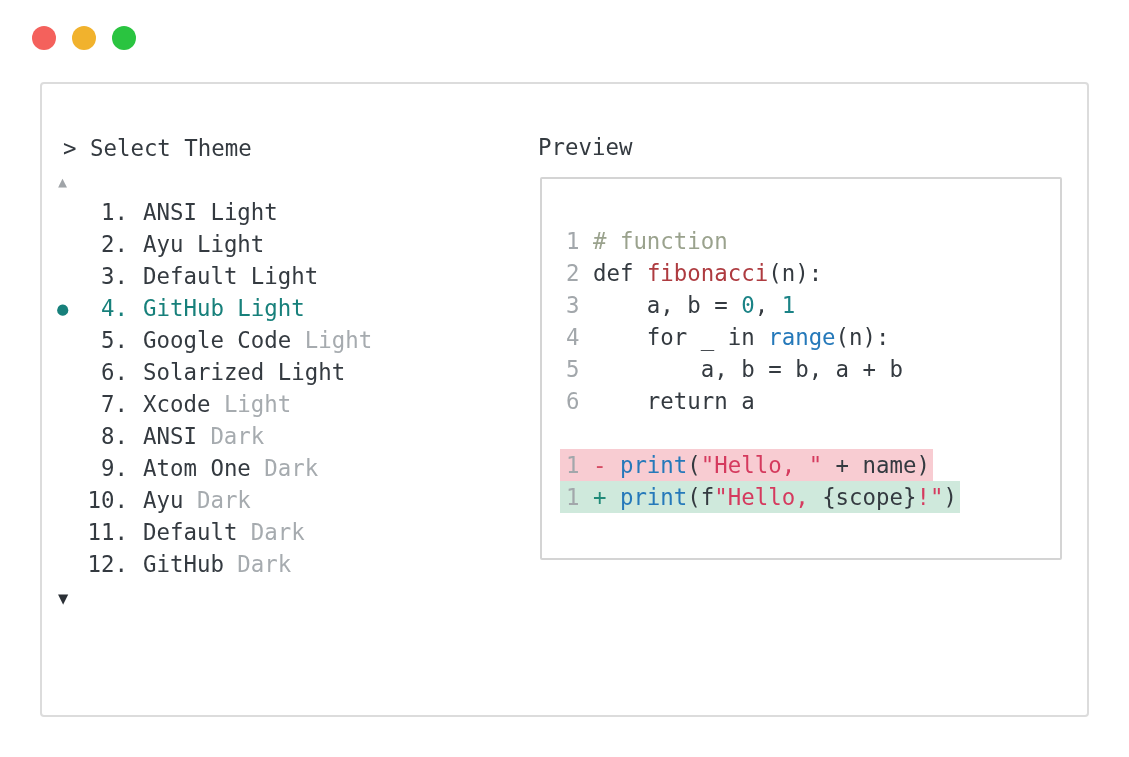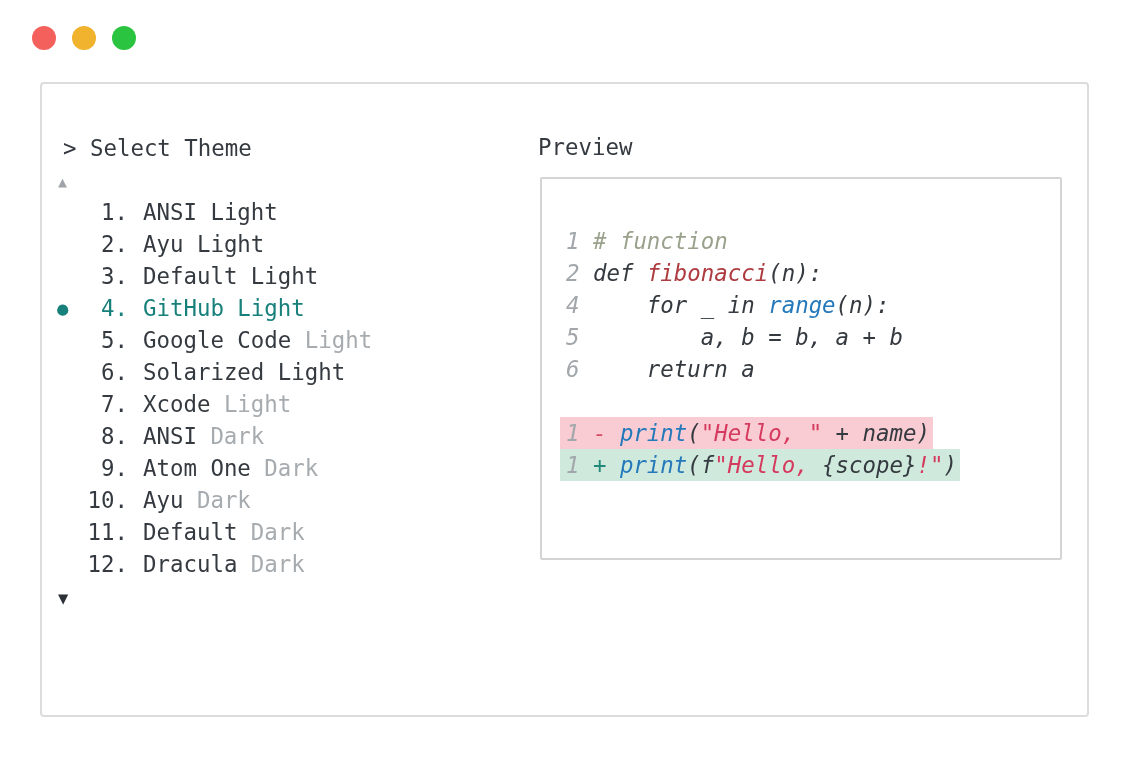--- a/index.html
+++ b/index.html
@@ -39,21 +39,21 @@
   .trow{position:relative;height:32px;cursor:pointer;}
   .trow .bullet{position:absolute;left:15px;top:0;color:var(--accent);font-size:19px;}
   .trow .num{position:absolute;left:21px;top:0;width:65px;text-align:right;}
   .trow .tname{position:absolute;left:101px;top:0;white-space:pre;}
   .tvariant{color:var(--muted);margin-left:1ch;text-align:right;}
   .tvariant:empty{margin-left:0;}
   .trow.selected .num,.trow.selected .tname{color:var(--accent);}
 
   
   .preview-box{position:absolute;left:498px;top:93px;width:522px;height:383px;
-               background:#fff;border:2px solid var(--border_inner);border-radius:2px;font-style:italic;}
+               background:#fff;border:2px solid var(--border_inner);border-radius:2px;}
   .code{position:absolute;left:24px;top:46px;}
   .cline{white-space:pre;height:32px;color:var(--ink);}
   .lnum{color:var(--lnum);margin-right:1ch;}
   [data-tok="plain"]{color:var(--ink);}
   [data-tok="comment"]{color:var(--comment);}
   [data-tok="func"]{color:var(--func);}
   [data-tok="num"]{color:var(--numlit);}
   [data-tok="builtin"]{color:var(--builtin);}
   [data-tok="string"]{color:var(--string);}
   [data-tok="minus"]{color:var(--minus);margin-right:1ch;}
@@ -125,30 +125,31 @@
       <div class="trow">
         <span class="num">10.</span>
         <span class="tname"><span>Ayu</span><span class="tvariant">Dark</span></span>
       </div>
       <div class="trow">
         <span class="num">11.</span>
         <span class="tname"><span>Default</span><span class="tvariant">Dark</span></span>
       </div>
       <div class="trow">
         <span class="num">12.</span>
-        <span class="tname"><span>Dracula</span><span class="tvariant">Dark</span></span>
+        <span class="tname"><span>GitHub</span><span class="tvariant">Dark</span></span>
       </div>
     </div>
 
     <div class="scroll-down">▼</div>
 
     <div class="preview-box">
       <div class="code">
         <div class="cline"><span class="lnum">1</span><span data-tok="comment"># function</span></div>
         <div class="cline"><span class="lnum">2</span><span data-tok="plain">def </span><span data-tok="func">fibonacci</span><span data-tok="plain">(n):</span></div>
+        <div class="cline"><span class="lnum">3</span><span data-tok="plain">    a, b = </span><span data-tok="num">0</span><span data-tok="plain">, </span><span data-tok="num">1</span></div>
         <div class="cline"><span class="lnum">4</span><span data-tok="plain">    for _ in </span><span data-tok="builtin">range</span><span data-tok="plain">(n):</span></div>
         <div class="cline"><span class="lnum">5</span><span data-tok="plain">        a, b = b, a + b</span></div>
         <div class="cline"><span class="lnum">6</span><span data-tok="plain">    return a</span></div>
         <div class="cline blank"></div>
         <div class="dwrap"><span class="dline removed"><span class="lnum">1</span><span data-tok="minus">-</span><span data-tok="builtin">print</span><span data-tok="plain">(</span><span data-tok="string">"Hello, "</span><span data-tok="plain"> + name)</span></span></div>
         <div class="dwrap"><span class="dline added"><span class="lnum">1</span><span data-tok="plus">+</span><span data-tok="builtin">print</span><span data-tok="plain">(f</span><span data-tok="string">"Hello, </span><span data-tok="plain">{scope}</span><span data-tok="string">!"</span><span data-tok="plain">)</span></span></div>
       </div>
     </div>
 
 

